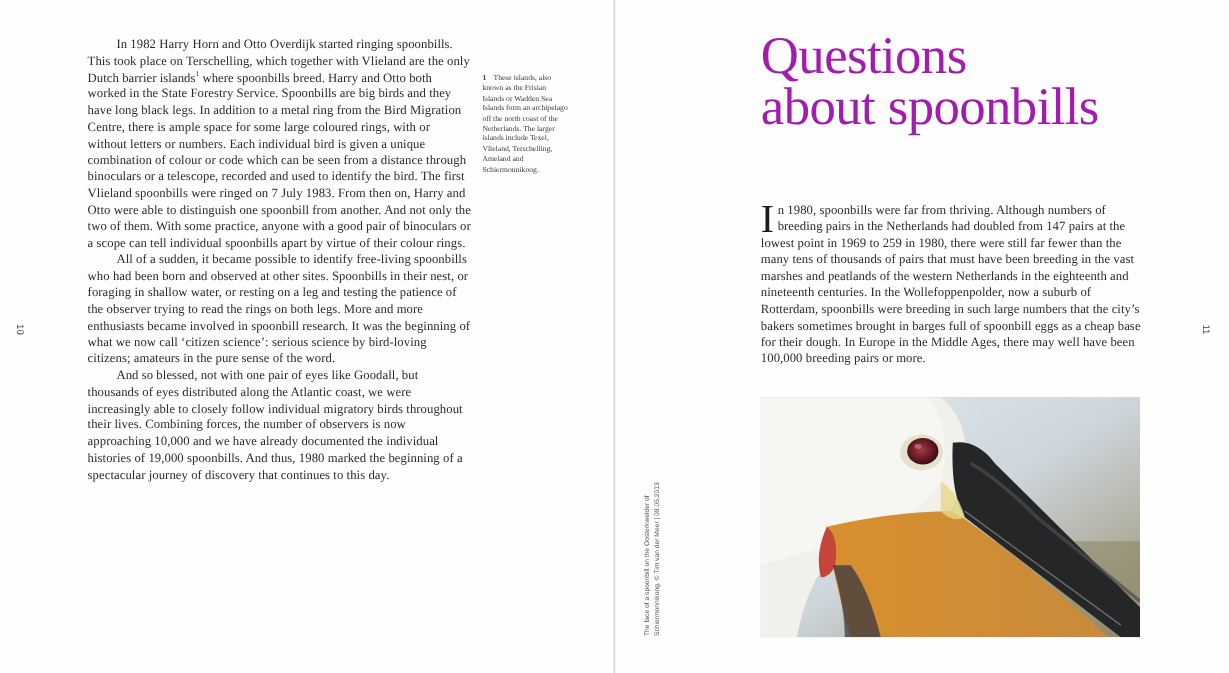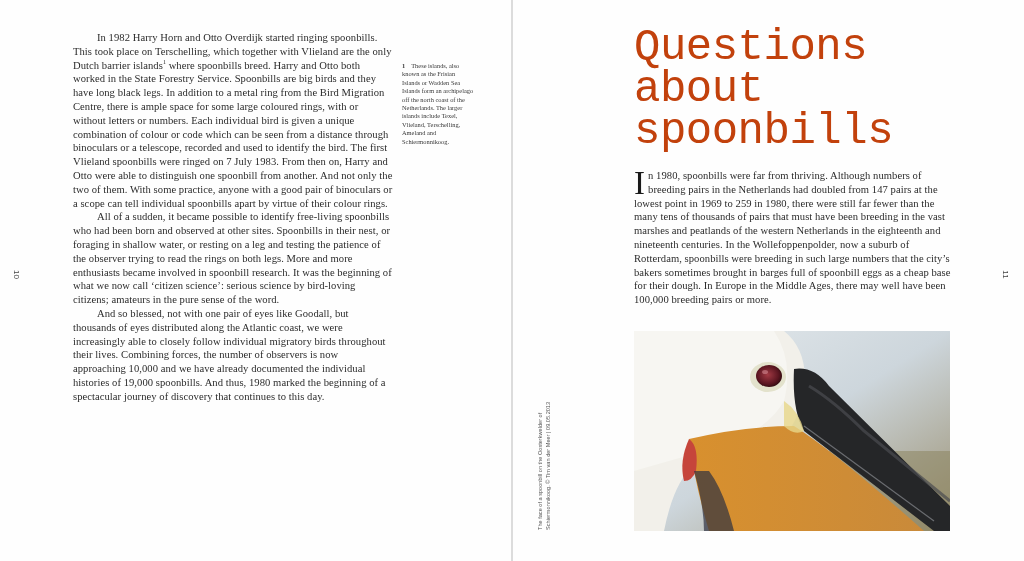--- a/index.html
+++ b/index.html
@@ -40,22 +40,22 @@
   .page-number {
     position: absolute;
     font-family: "Liberation Sans", "DejaVu Sans", sans-serif;
     font-size: 8px; color: #444;
   }
   .pn-left { left: 12px; top: 270px; transform: rotate(90deg); transform-origin: center; }
   .pn-right { left: 1001px; top: 270px; transform: rotate(90deg); transform-origin: center; }
 
   .chapter-title {
     position: absolute; left: 634px; top: 26px; width: 340px;
-    font-family: Liberation Mono, monospace;
-    font-size: 44px; line-height: 42px; color: #c2410c;
+    font-family: Liberation Serif, serif;
+    font-size: 44px; line-height: 42px; color: #a21caf;
     font-weight: normal; letter-spacing: -0.5px;
   }
 
   .right-text { left: 634px; top: 169px; width: 320px; }
   .dropcap {
     float: left;
     font-family: "Liberation Serif", "DejaVu Serif", serif;
     font-size: 33px; line-height: 26px;
     margin-right: 3px; margin-top: 1px; color: #1a1a1a;
   }

